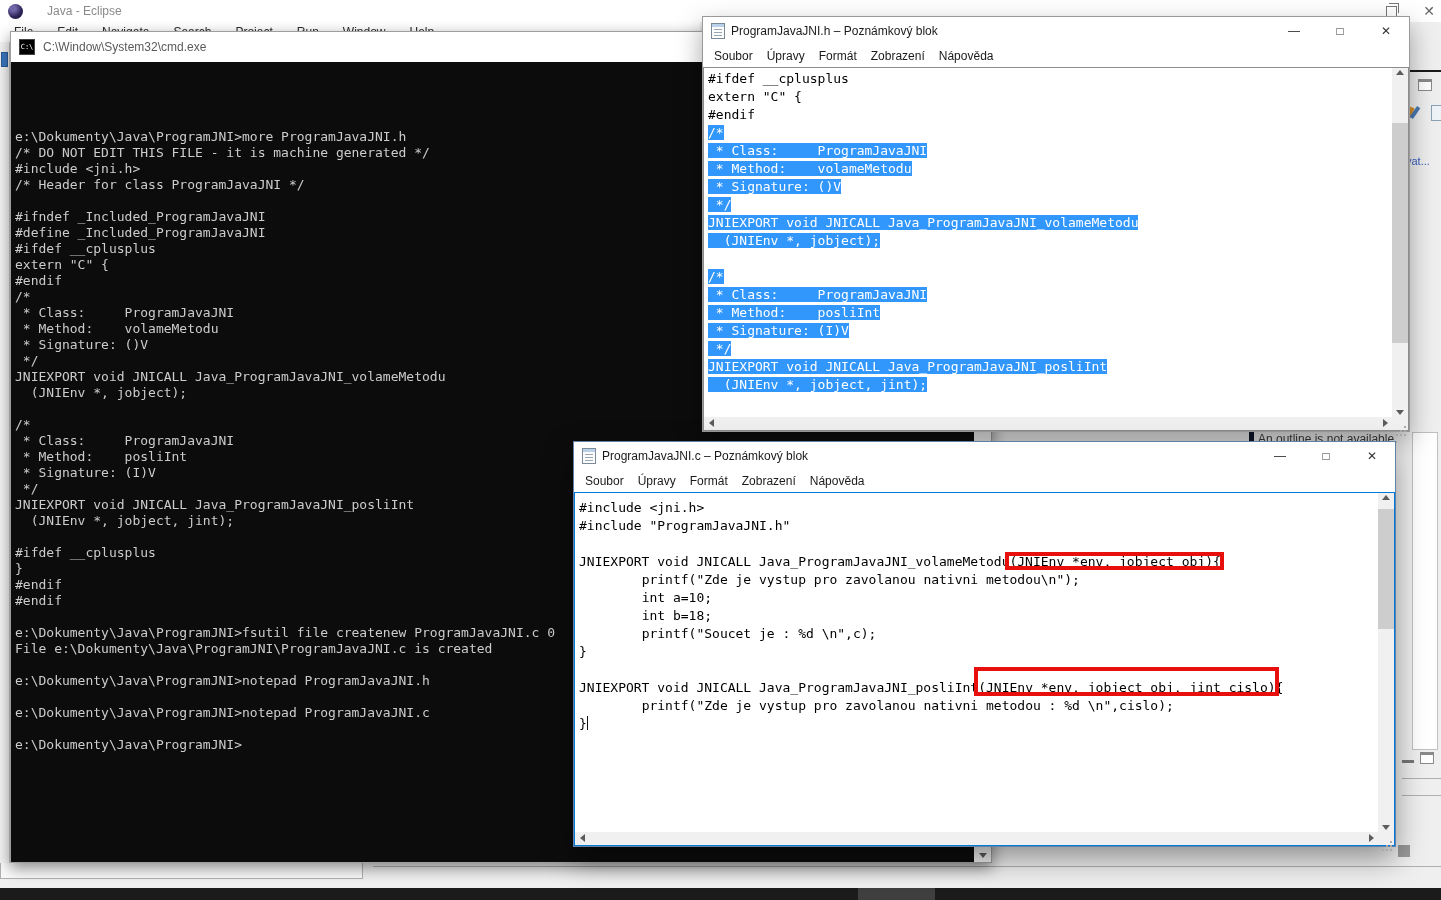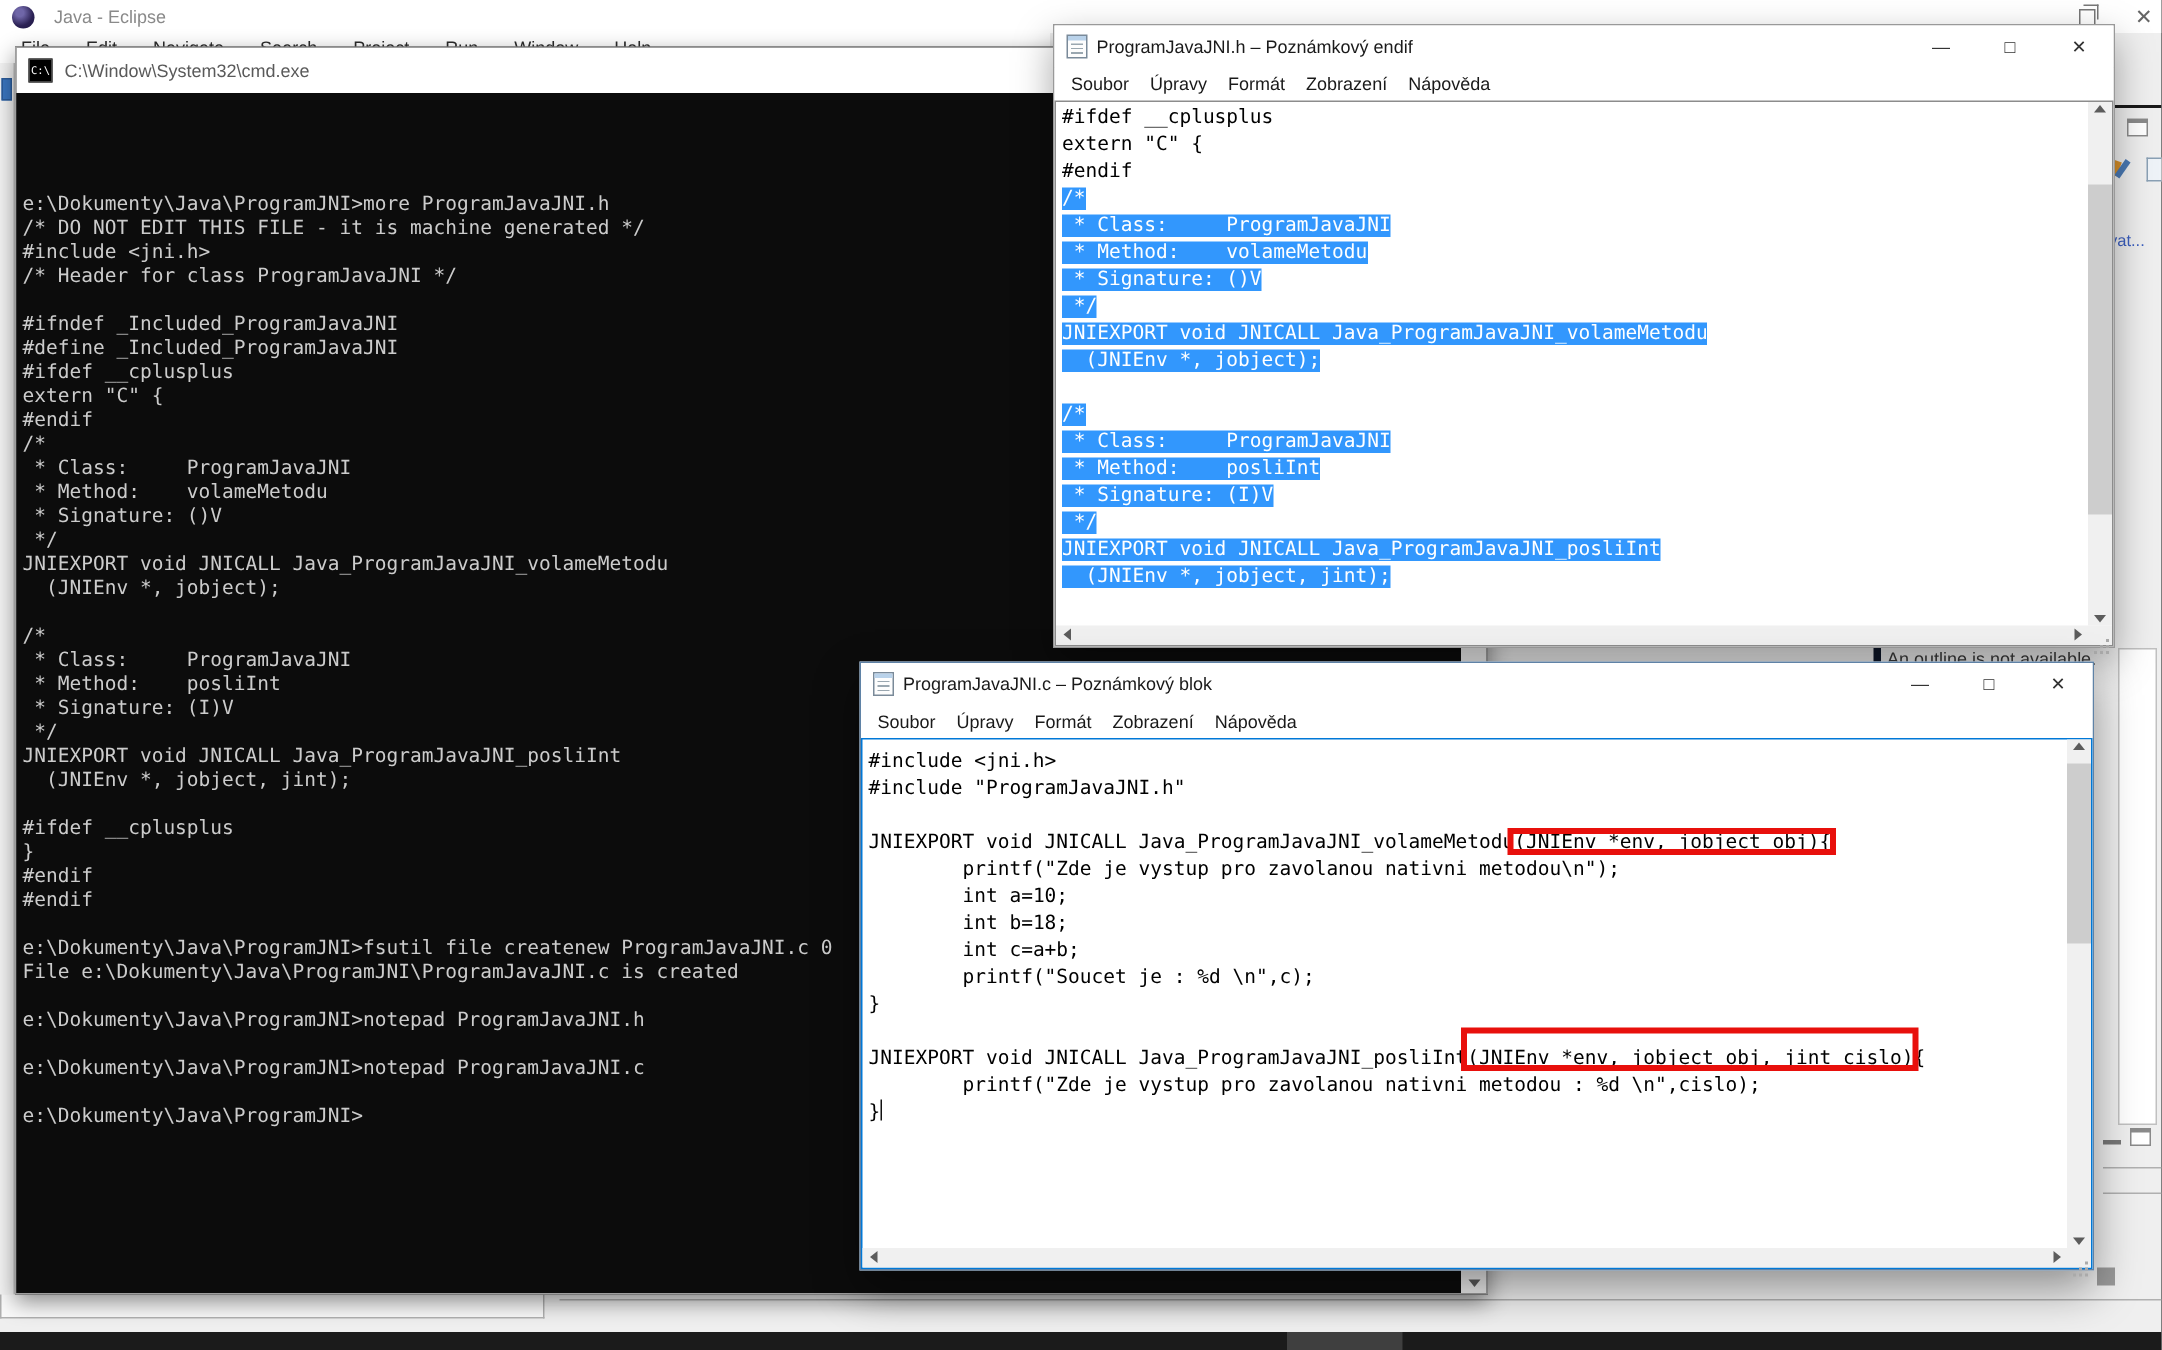--- a/index.html
+++ b/index.html
@@ -5,21 +5,21 @@
   html,body{margin:0;padding:0}
   body{
     width:1441px;height:900px;position:relative;overflow:hidden;
     background:#efefef;font-family:"Liberation Sans",sans-serif;
     -webkit-font-smoothing:antialiased;
   }
   .abs{position:absolute}
   .mono{font-family:"DejaVu Sans Mono","Liberation Mono",monospace}
 
   
-  .ec-titlebar{left:0;top:0;width:1441px;height:22px;background:#ffffff;display:flex;align-items:center;gap:13px;padding-left:8px;box-sizing:border-box}
+  .ec-titlebar{left:0;top:0;width:1441px;height:22px;background:#ffffff;display:flex;align-items:center;gap:24px;padding-left:8px;box-sizing:border-box}
   .ec-icon{width:15px;height:15px;border-radius:50%;background:radial-gradient(circle at 35% 30%,#6f66a8 0 18%,#2c2255 60%,#1b1340 100%);flex:0 0 auto}
   .ec-title{font-size:12px;color:#8a8a8a}
   .ec-controls{position:absolute;right:6px;top:0;height:22px;display:flex;align-items:center;gap:26px}
   .ec-restore{width:9px;height:9px;border:1px solid #777;position:relative;background:#fff}
   .ec-restore::before{content:"";position:absolute;left:2px;top:-4px;width:9px;height:9px;border:1px solid #777;border-bottom:none;border-left:none}
   .ec-close{font-size:14px;color:#666;line-height:1}
   .ec-menubar{left:0;top:22px;width:700px;height:20px;background:#fff;display:flex;gap:24px;padding-left:14px;align-items:flex-start;box-sizing:border-box}
   .ec-menubar span{font-size:12px;color:#2b2b2b;padding-top:3px}
   .ec-leftstrip{left:0;top:42px;width:10px;height:821px;background:#f4f4f4;border-right:1px solid #c6c6c6;box-sizing:border-box}
   .ec-lefticon{left:1px;top:52px;width:7px;height:15px;background:#3b76c0;border:1px solid #2c5c9a;box-sizing:border-box}
@@ -172,21 +172,21 @@
     <div class="sb-thumb" style="left:0;right:0;top:16px;height:90px"></div>
     <div class="sb-btn" style="bottom:4px">
         <span class="tri down"></span>
       </div>
   </div>
 </div>
 
 <div class="win np-h">
   <div class="np-titlebar">
     <span class="npicon"></span>
-    <span class="np-title">ProgramJavaJNI.h – Poznámkový endif</span>
+    <span class="np-title">ProgramJavaJNI.h – Poznámkový blok</span>
     <span class="np-buttons">
       <span class="np-btn">—</span>
       <span class="np-btn">□</span>
       <span class="np-btn">✕</span>
     </span>
   </div>
   <div class="np-menubar">
 
   <span>Soubor</span>
       <span>Úpravy</span>
@@ -268,21 +268,20 @@
         <div class="cline"><span></span></div>
 
         <div class="cline"><span>JNIEXPORT void JNICALL Java_ProgramJavaJNI_volameMetodu</span><span class="redbox">(JNIEnv *env, jobject obj){</span></div>
 
         <div class="cline"><span>	printf("Zde je vystup pro zavolanou nativni metodou\n");</span></div>
 
         <div class="cline"><span>	int a=10;</span></div>
 
         <div class="cline"><span>	int b=18;</span></div>
 
-        <div class="cline"><span>	int c=a+b;</span></div>
 
         <div class="cline"><span>	printf("Soucet je : %d \n",c);</span></div>
 
         <div class="cline"><span>}</span></div>
 
         <div class="cline"><span></span></div>
 
         <div class="cline"><span>JNIEXPORT void JNICALL Java_ProgramJavaJNI_posliInt</span><span class="redbox tall">(JNIEnv *env, jobject obj, jint cislo)</span><span>{</span></div>
 
         <div class="cline"><span>	printf("Zde je vystup pro zavolanou nativni metodou : %d \n",cislo);</span></div>

